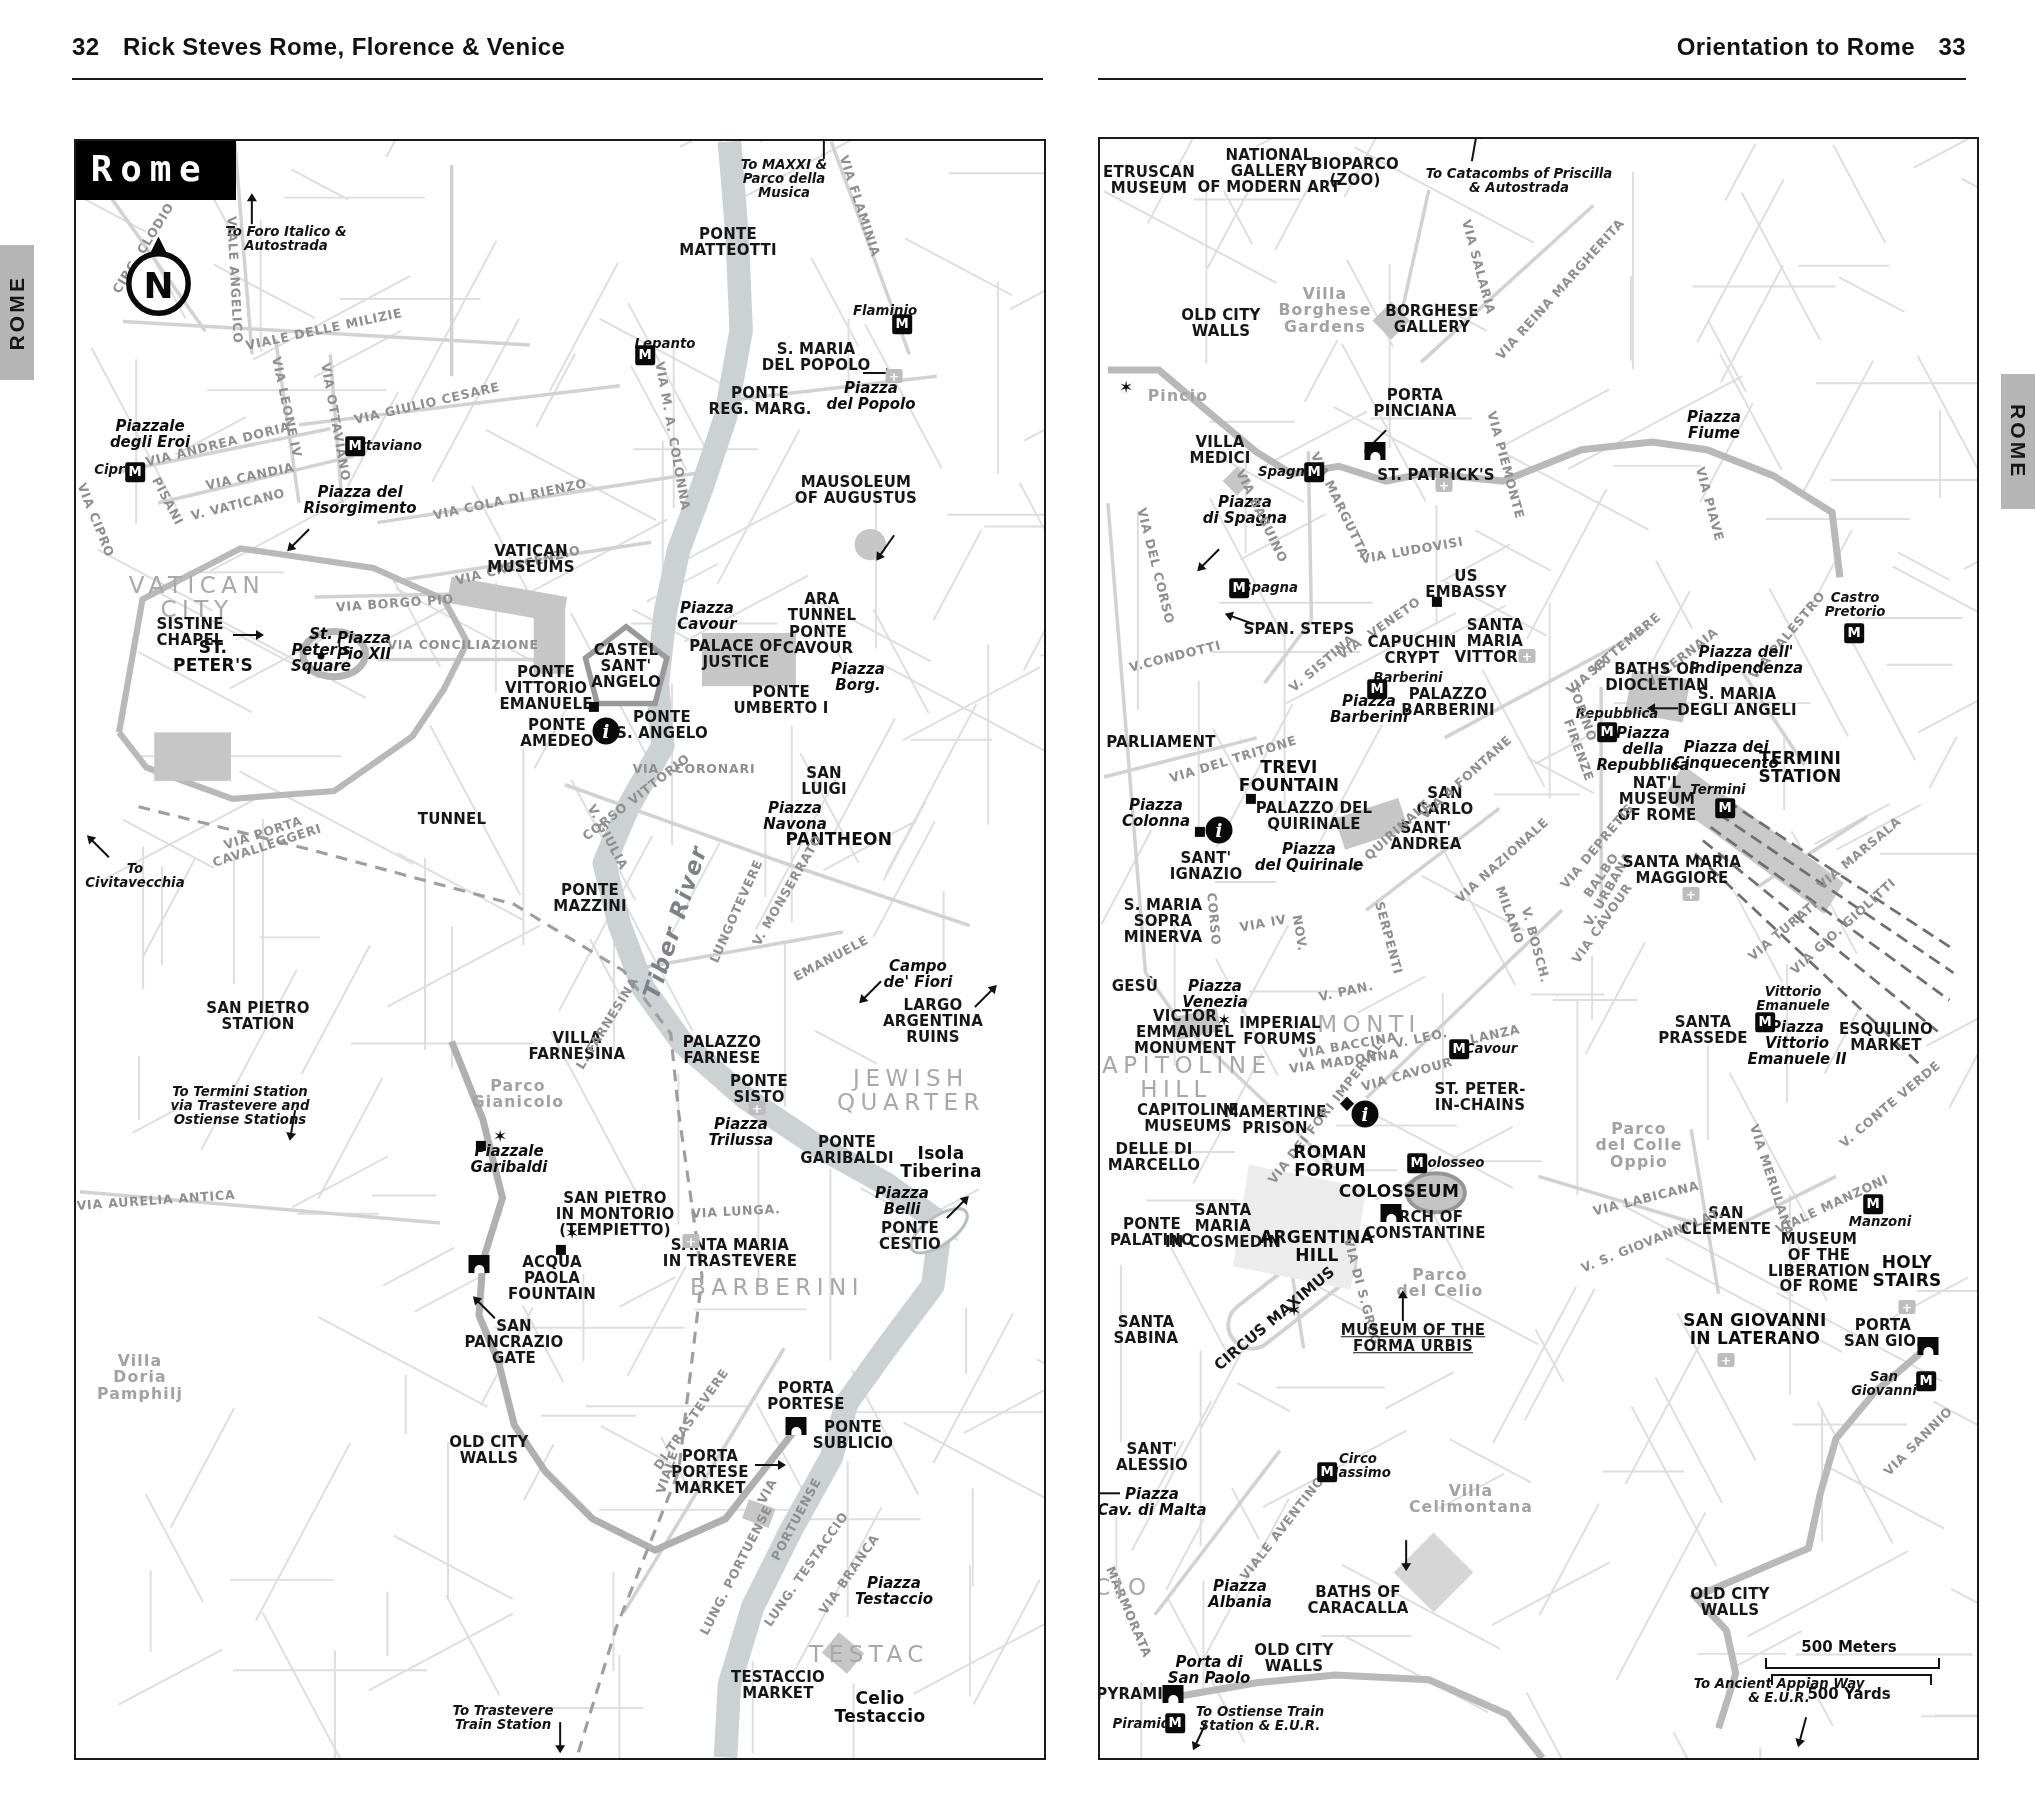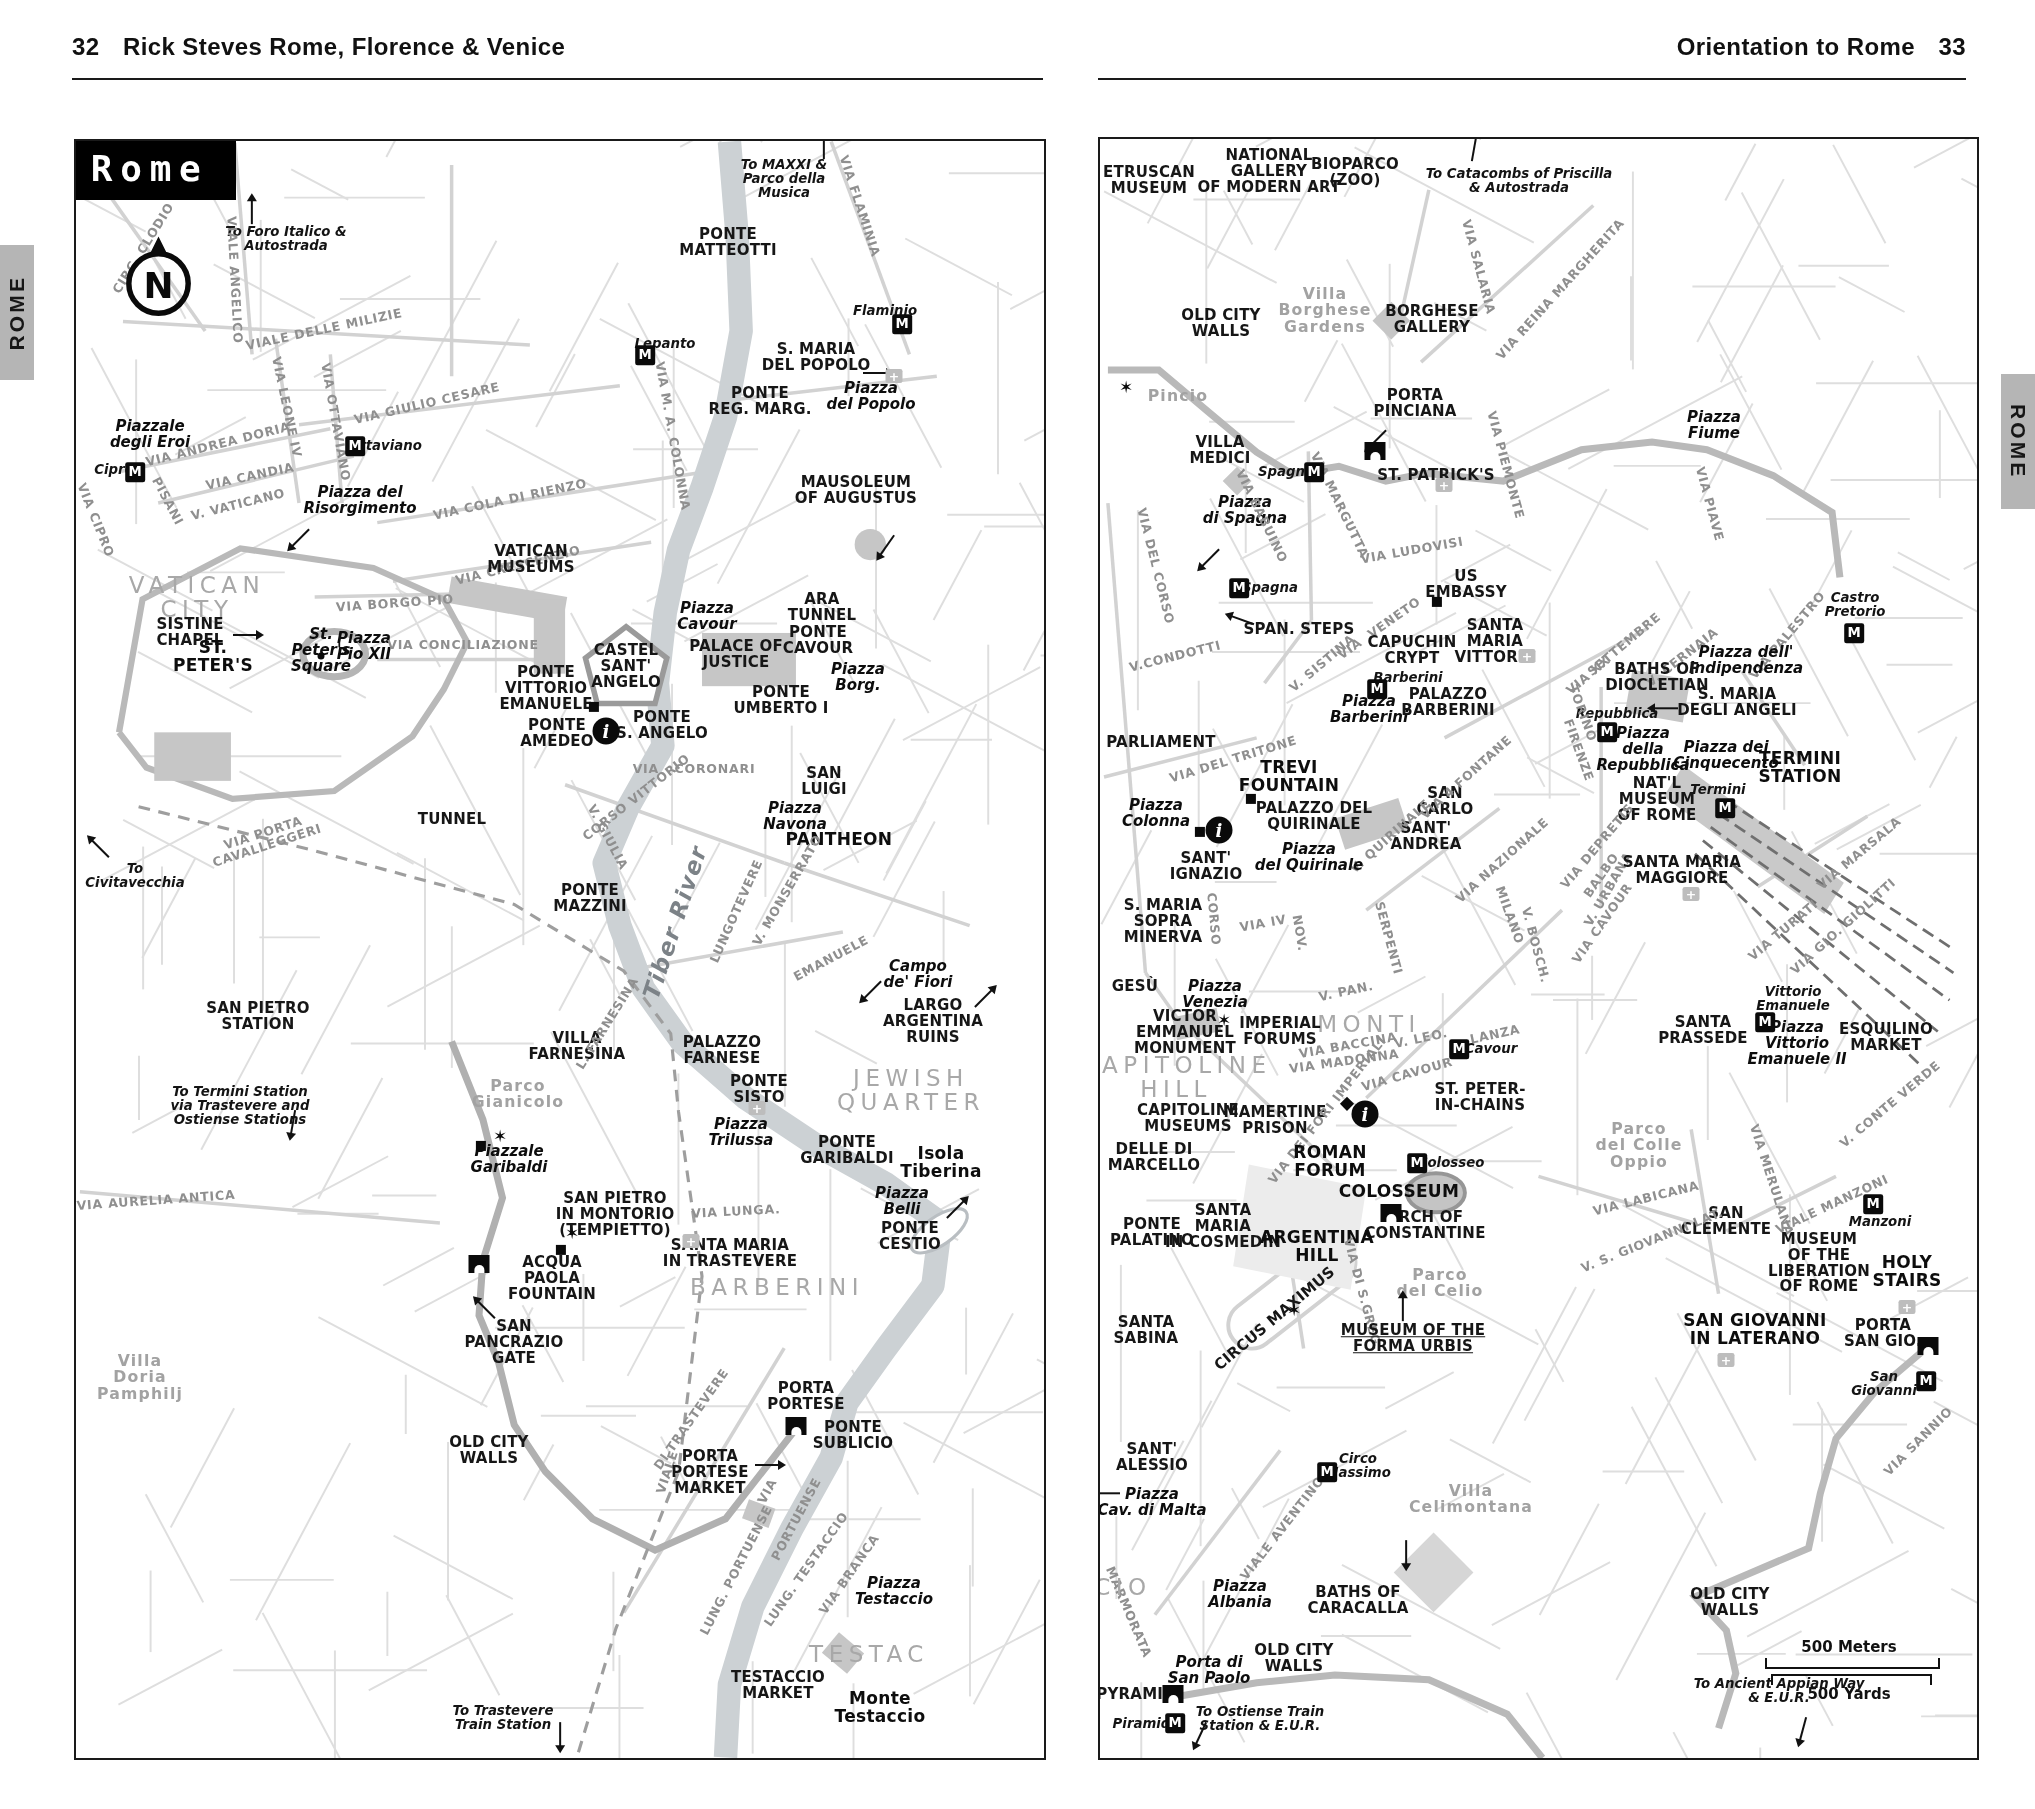--- a/index.html
+++ b/index.html
@@ -463,21 +463,21 @@
         <div class="lbl ls" style="left: 691px; top: 1350px; transform: translate(-50%, -50%) rotate(-62deg);">VIA</div>
         <div class="lbl ls" style="left: 720px; top: 1378px; transform: translate(-50%, -50%) rotate(-62deg);">PORTUENSE</div>
         <div class="lbl ls" style="left: 660px; top: 1429px; transform: translate(-50%, -50%) rotate(-63deg);">LUNG. PORTUENSE</div>
         <div class="lbl ls" style="left: 730px; top: 1428px; transform: translate(-50%, -50%) rotate(-55deg);">LUNG. TESTACCIO</div>
         <div class="lbl ls" style="left: 773px; top: 1433px; transform: translate(-50%, -50%) rotate(-55deg);">VIA BRANCA</div>
         <div class="lbl lz" style="left: 818px; top: 1451px; transform: translate(-50%, -50%) rotate(0deg);">Piazza
 Testaccio</div>
         <div class="lbl ld" style="left: 793px; top: 1513px; transform: translate(-50%, -50%) rotate(0deg);">TESTAC</div>
         <div class="lbl lp" style="left: 702px; top: 1545px; transform: translate(-50%, -50%) rotate(0deg);">TESTACCIO
 MARKET</div>
-        <div class="lbl lpl" style="left: 804px; top: 1567px; transform: translate(-50%, -50%) rotate(0deg);">Monte
+        <div class="lbl lpl" style="left: 804px; top: 1567px; transform: translate(-50%, -50%) rotate(0deg);">Celio
 Testaccio</div>
         <div class="lbl li" style="left: 427px; top: 1577px; transform: translate(-50%, -50%) rotate(0deg);">To Trastevere
 Train Station</div>
         <div class="mk mk-metro" style="left: 59px; top: 331px; transform: translate(-50%, -50%);">M</div>
         <div class="mk mk-metro" style="left: 279px; top: 305px; transform: translate(-50%, -50%);">M</div>
         <div class="mk mk-metro" style="left: 569px; top: 214px; transform: translate(-50%, -50%);">M</div>
         <div class="mk mk-metro" style="left: 826px; top: 183px; transform: translate(-50%, -50%);">M</div>
         <div class="mk mk-info" style="left: 530px; top: 590px; transform: translate(-50%, -50%);">i</div>
         <div class="mk mk-sq" style="left: 518px; top: 566px; transform: translate(-50%, -50%);"></div>
         <div class="mk mk-arrow" style="left: 233px; top: 387px; transform: rotate(135deg);"></div>

